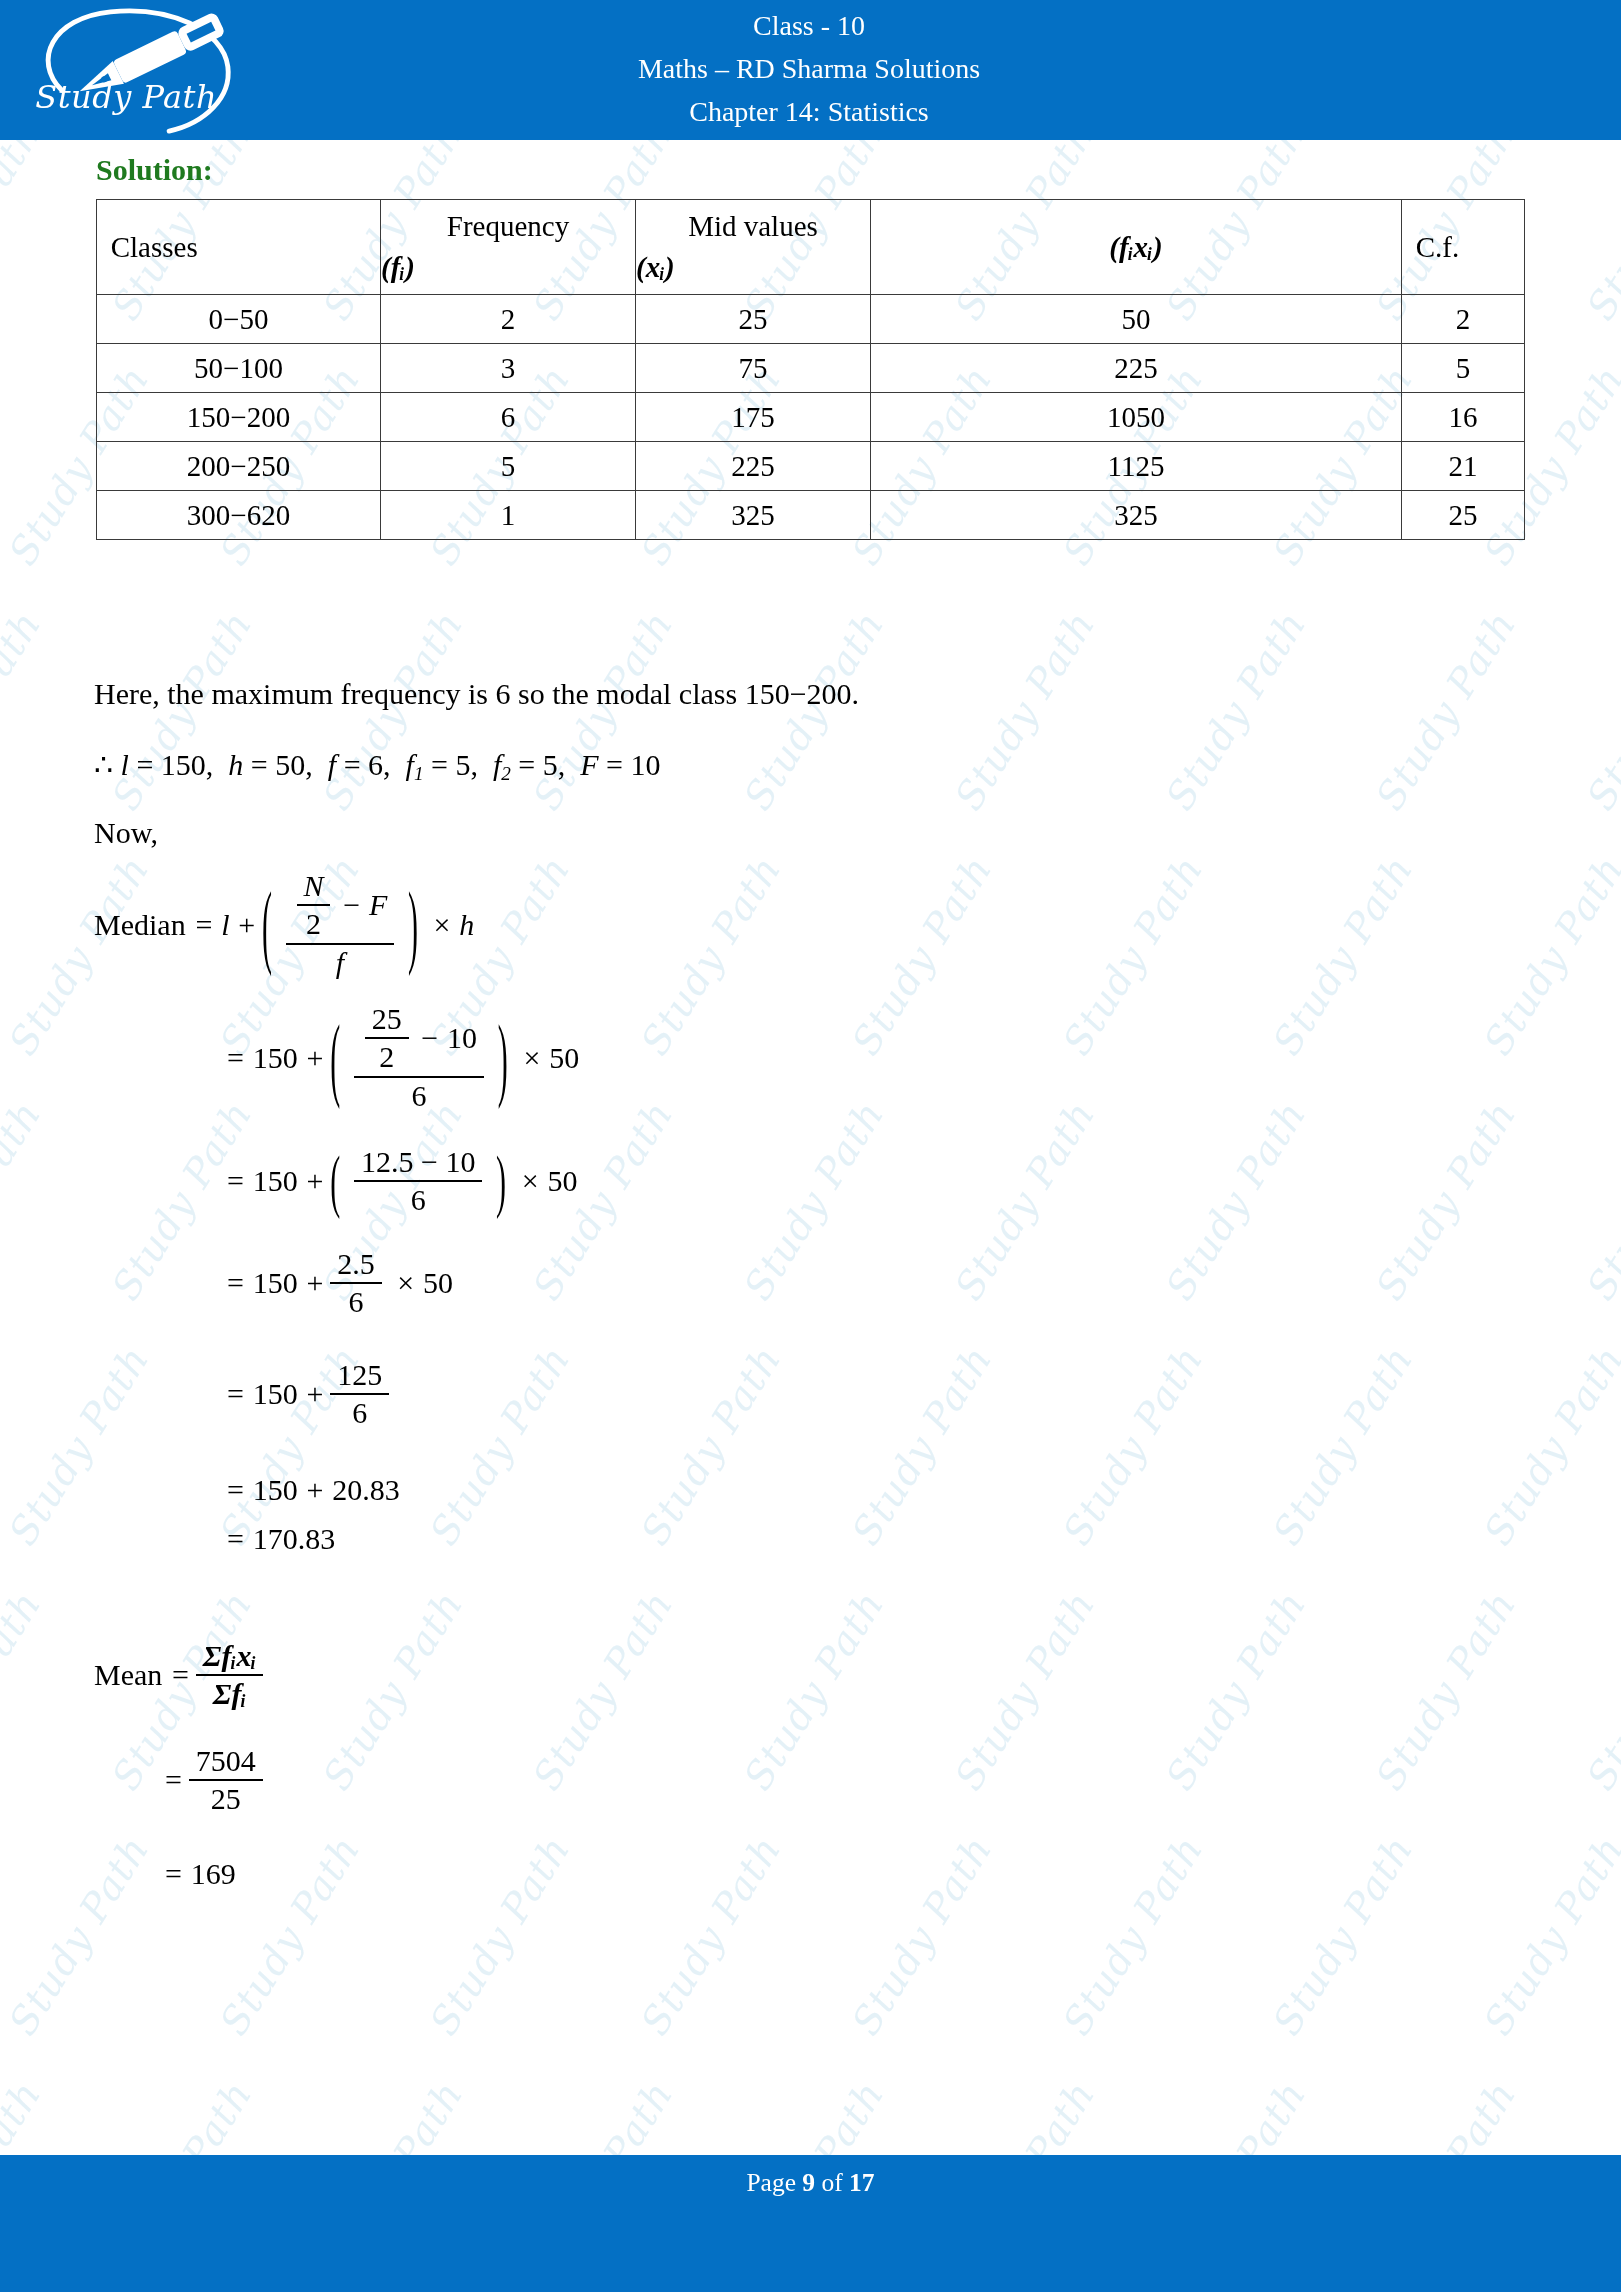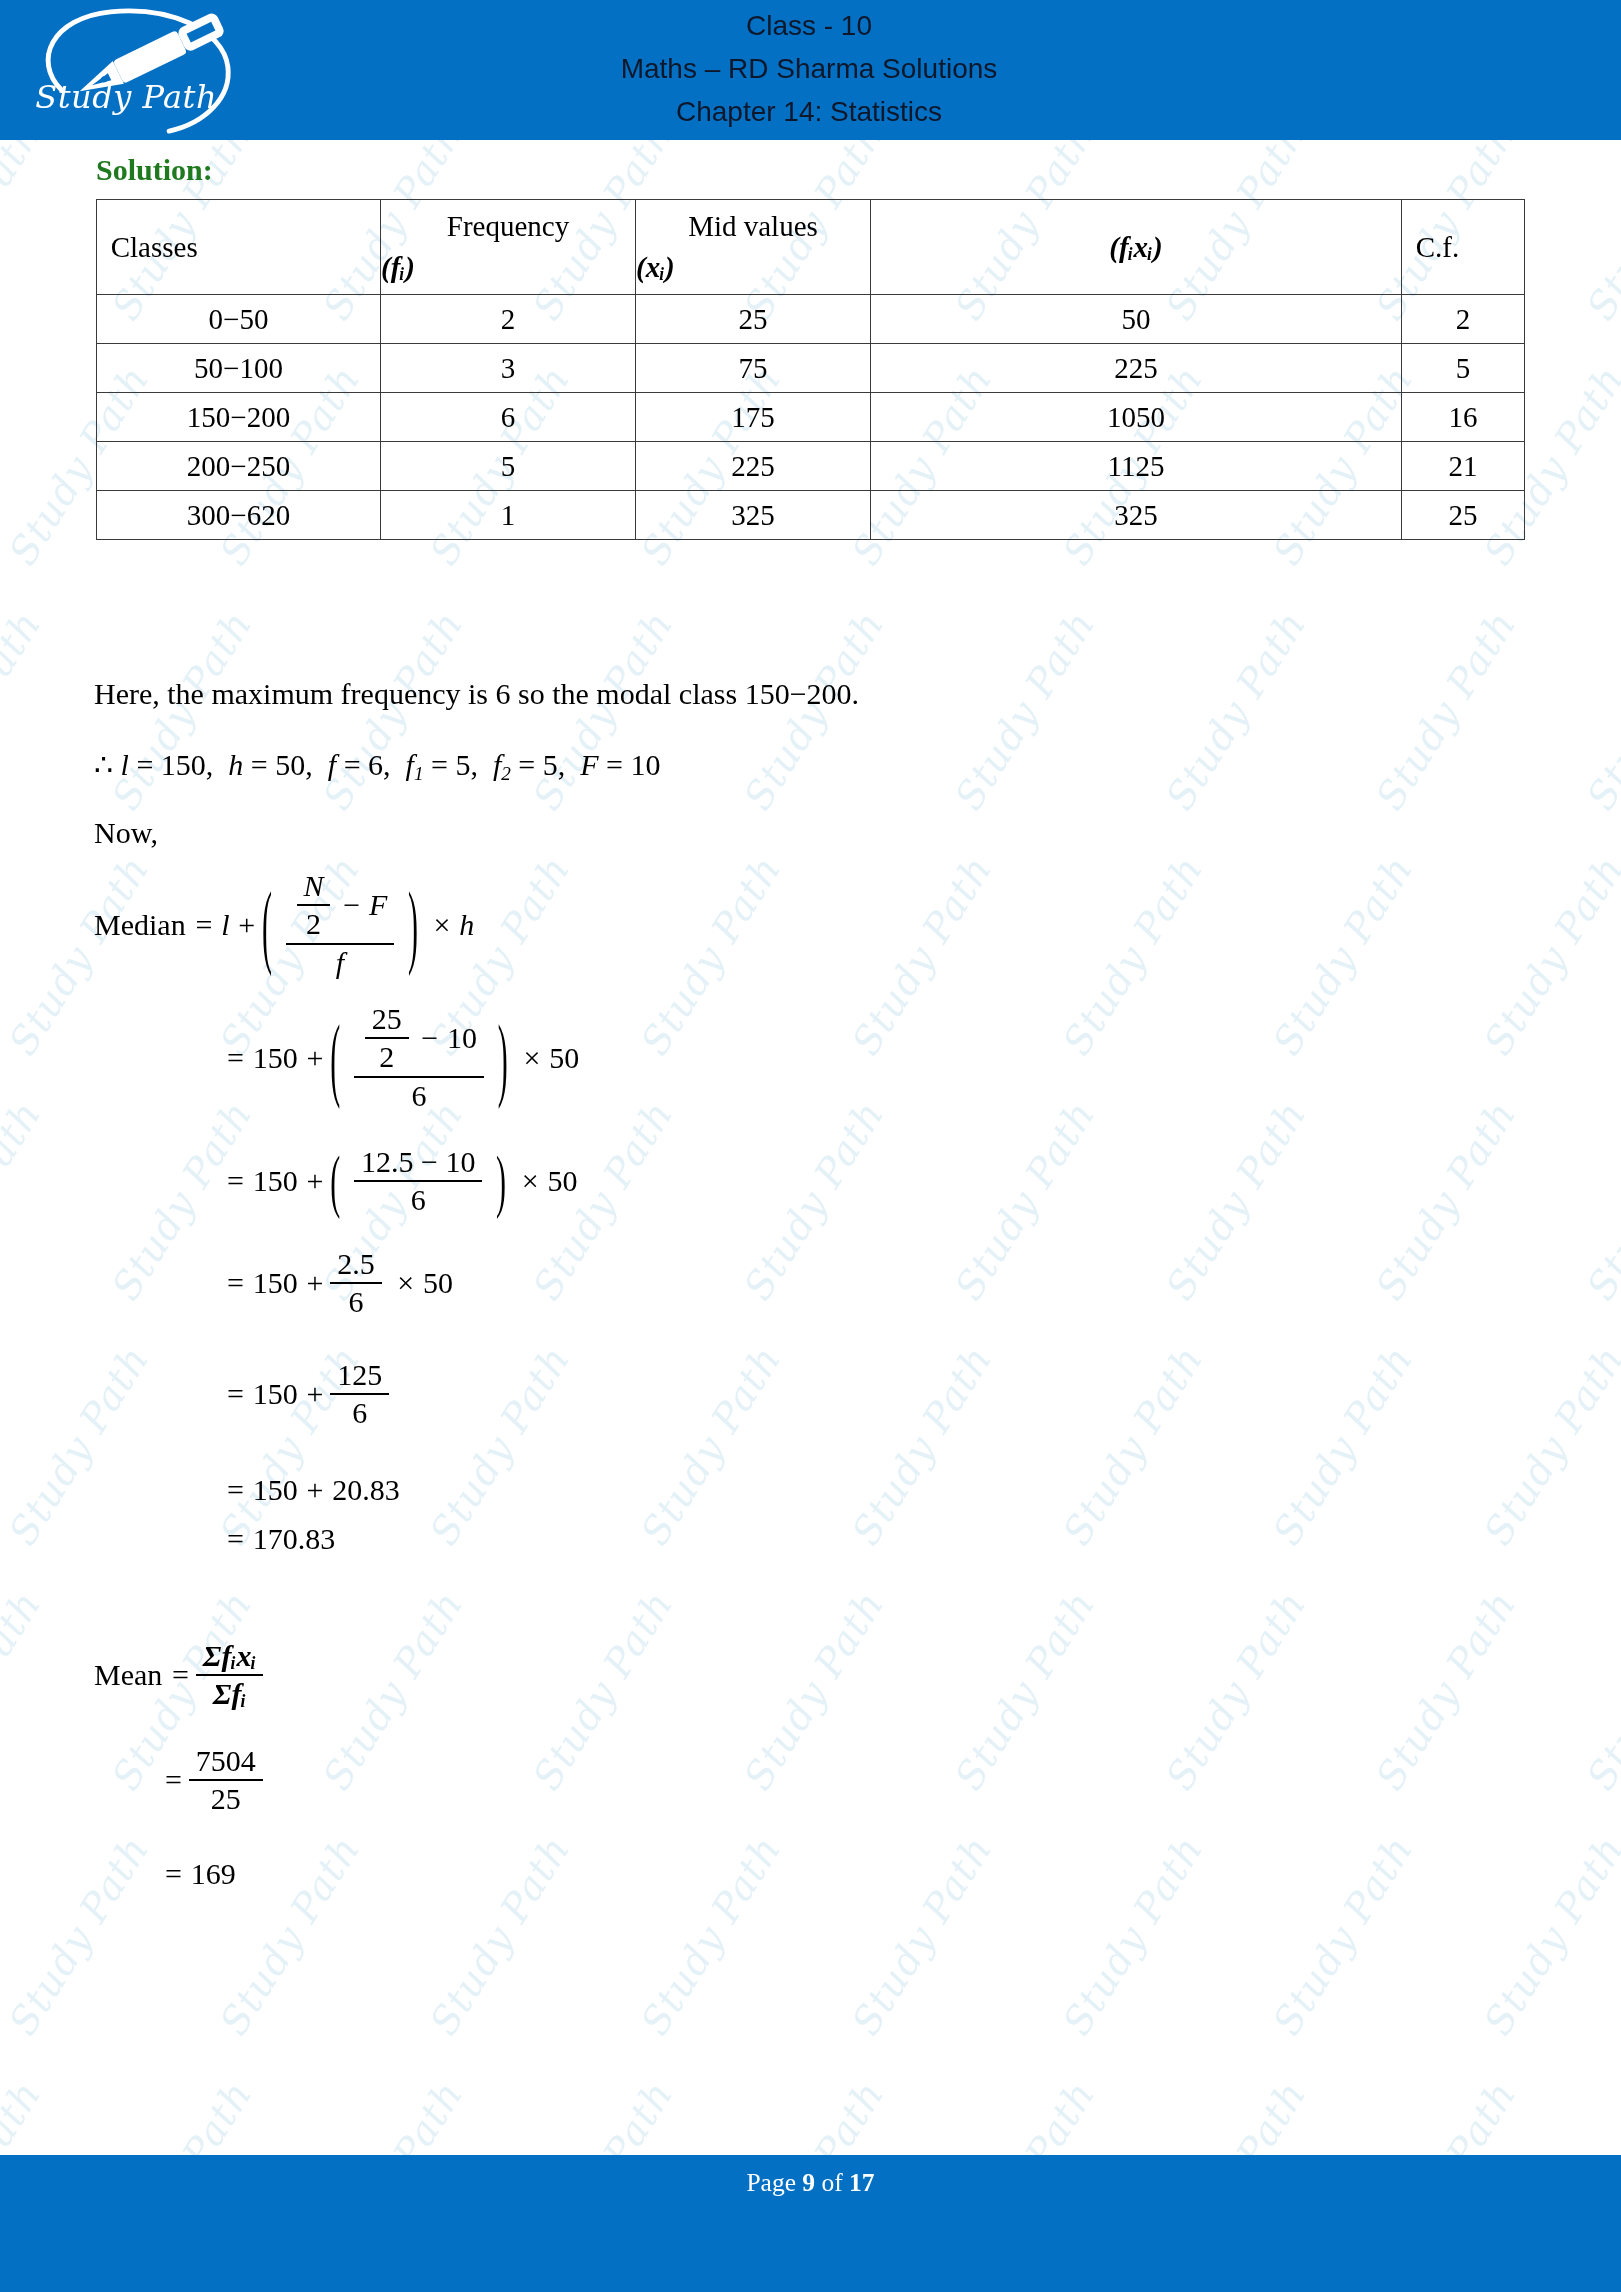--- a/index.html
+++ b/index.html
@@ -48,24 +48,24 @@
   }
   #header-titles {
     position: absolute;
     left: 255px;
     top: 3.9px;
     width: 1108px;
     text-align: center;
     color: #ffffff;
   }
   .header-line {
-    font-family: Liberation Sans, sans-serif;
+    font-family: Liberation Serif, serif;
     font-size: 28px;
     line-height: 43px;
-    color: #0f172a;
+    color: #ffffff;
     white-space: nowrap;
     text-align: center;
   }
 
   
   #logo {
     position: absolute;
     left: 21.6px;
     top: 3.9px;
     width: 221px;

